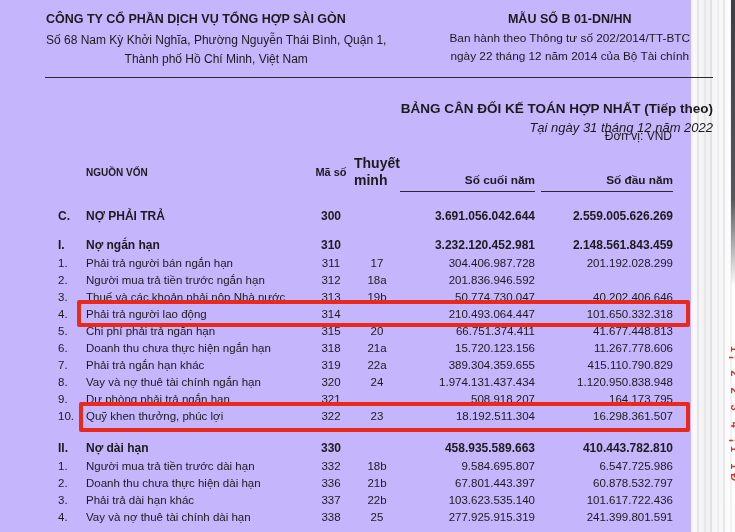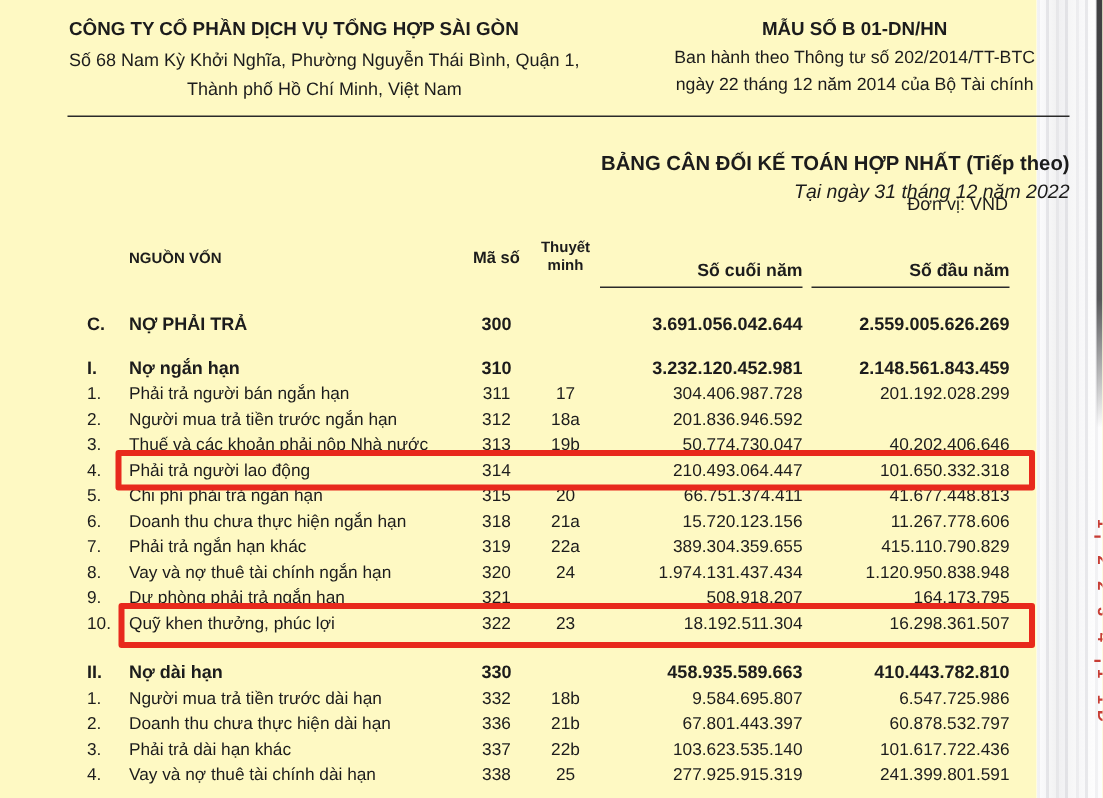--- a/index.html
+++ b/index.html
@@ -1,17 +1,17 @@
 <!DOCTYPE html>
 <html><head>
 <meta charset="utf-8">
 <style>
   html,body{margin:0;padding:0;}
   body{font-family:"Liberation Sans", sans-serif; background:#ffffff;}
-  .page{position:relative; width:735px; height:532px; background:#fef9c3; overflow:hidden; color:#1c1c1c;}
+  .page{position:relative; width:735px; height:532px; background:#c4b5fd; overflow:hidden; color:#1c1c1c;}
 
   
   .scan-band{position:absolute; top:0; right:0; width:44px; height:100%;
     background:
       linear-gradient(90deg, rgba(0,0,0,0) 0%, rgba(120,120,130,0.10) 30%, rgba(120,120,130,0.05) 60%, rgba(0,0,0,0) 100%),
       repeating-linear-gradient(90deg,#f3f3f5 0 2px,#fdfdfe 2px 6px,#ebebee 6px 8px,#ffffff 8px 13px);}
   .dark-edge{position:absolute; top:0; right:0; width:4px; height:285px;
     background:linear-gradient(180deg,#3f3f41 0%,#58585a 70%,rgba(88,88,90,0) 100%);}
   .edge-marks{position:absolute; top:346px; right:-6px; writing-mode:vertical-rl;
     color:#c22a20; font-size:11px; font-weight:bold; letter-spacing:4px; opacity:.9;}
@@ -30,21 +30,21 @@
   .report-title{font-weight:bold; font-size:13.5px;}
   .report-date{font-style:italic; font-size:13px; margin-top:4px;}
   .unit{position:absolute; top:129px; right:63px; font-size:12px;}
 
   
   .sheet{position:absolute; top:152px; left:56px; width:617px;}
   .grid{display:grid; grid-template-columns:30px 1fr 46px 46px 135px 138px;}
   .thead{height:40px; align-items:center;}
   .thead .h-items{font-weight:bold; font-size:10px;}
   .thead .h-code{font-weight:bold; font-size:11px; text-align:center;}
-  .thead .h-note{font-weight:bold; font-size:10px; text-align:center; line-height:1.25;}
+  .thead .h-note{font-weight:bold; font-size:14px; text-align:left; line-height:1.25;}
   .thead .h-end,.thead .h-begin{font-weight:bold; font-size:11.8px; text-align:right;
     align-self:end; border-bottom:1.5px solid #2a2a2a; padding-bottom:4px;}
   .thead .h-begin{margin-left:6px;}
 
   .row{height:17px; align-items:center; font-size:11.5px;}
   .row.bold{height:19px; font-weight:bold; font-size:12px;}
   .row.gap-sm{margin-top:10px;}
   .row.gap-md{margin-top:14px;}
   .row.first{margin-top:14px;}
   .c-no{padding-left:2px;}

